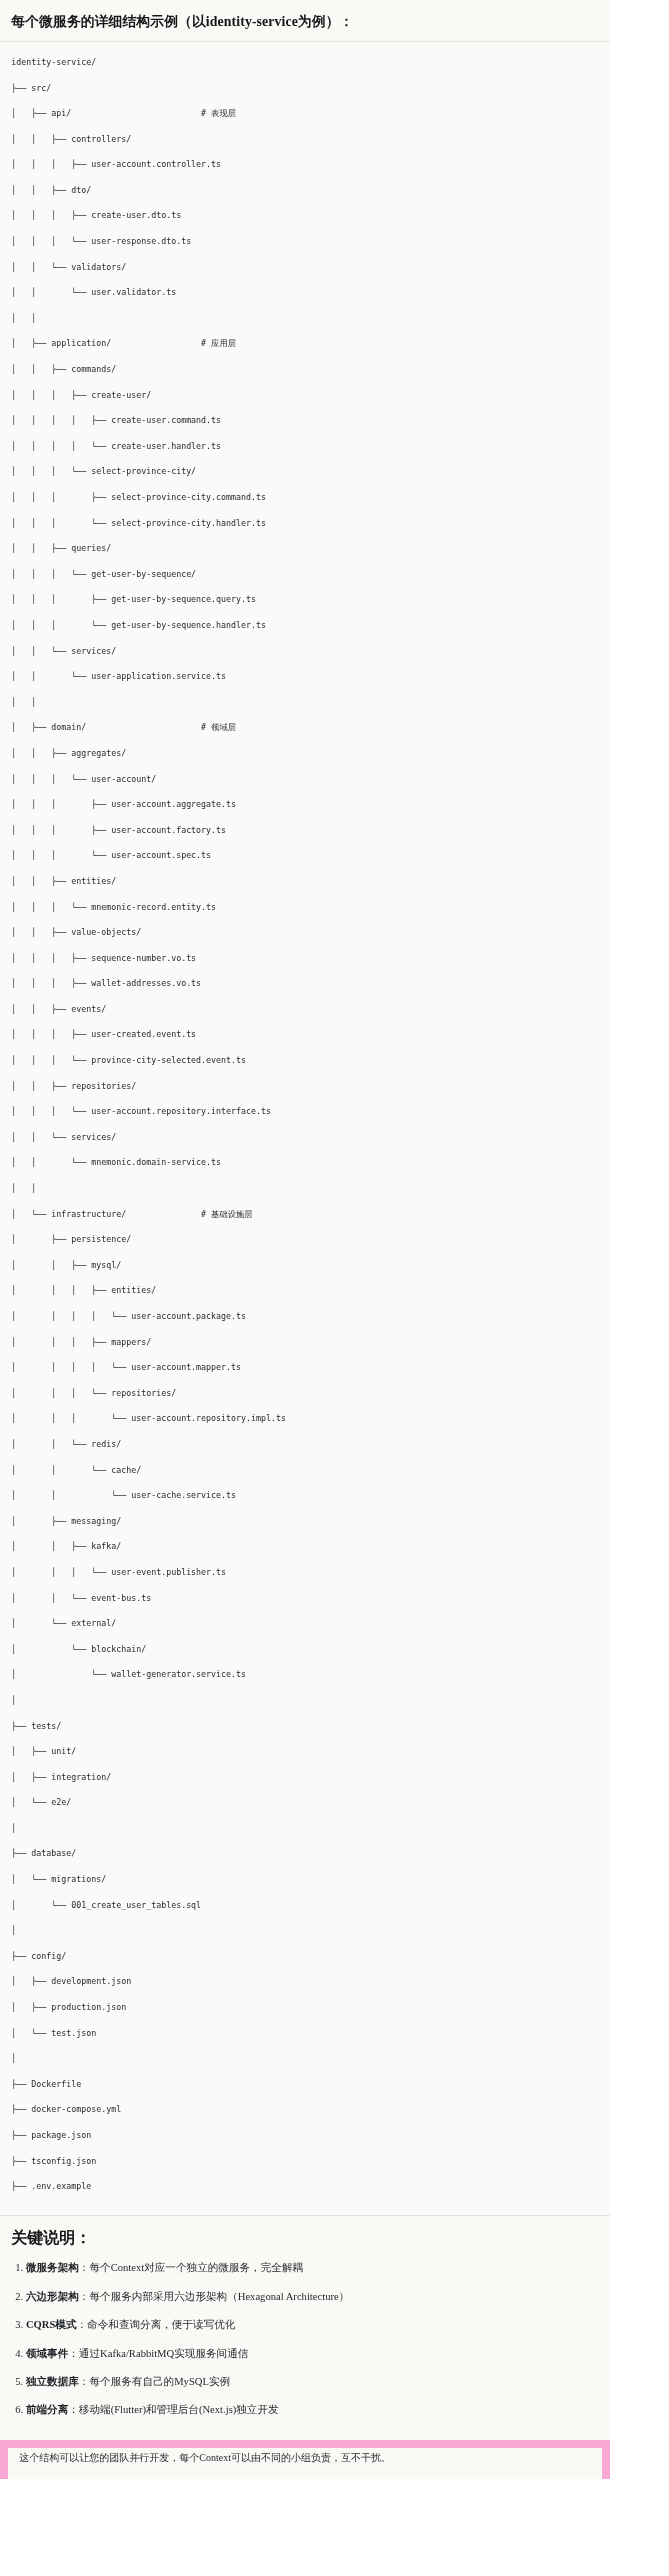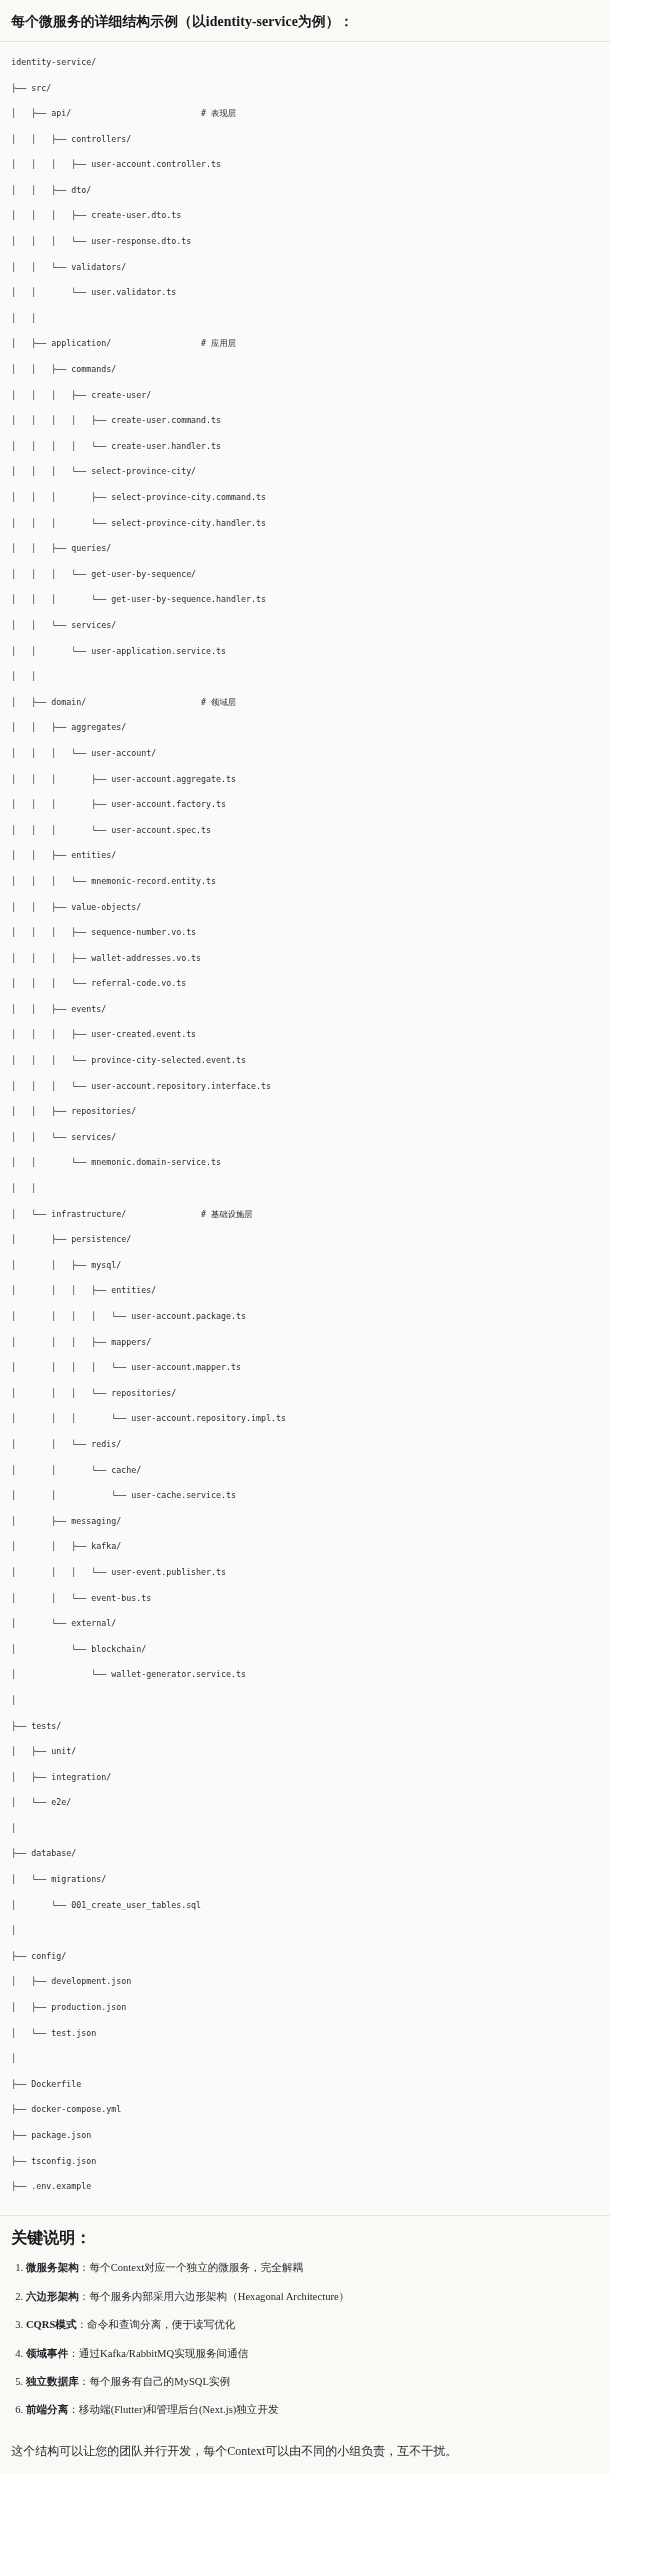--- a/index.html
+++ b/index.html
@@ -84,26 +84,26 @@
     content: counter(note) ". ";
   }
   .note-term {
     font-weight: bold;
   }
   .note-sep { }
   .note-desc { }
   
   .closing {
     font-family: "Liberation Serif", serif;
-    font-size: 12px;
+    font-size: 10px;
     line-height: 1.55;
     color: #1f2328;
     padding: 2.5px 11.3px 13.8px 11.3px;
     background: #faf9f6;
-    margin: 0;
+    margin: 8px;
   }
 </style>
 </head>
 <body>
 
 <div class="page">
 
   <div class="header">
     <h1 class="header-title">每个微服务的详细结构示例（以identity-service为例）：</h1>
   </div>
@@ -123,41 +123,41 @@
 <span class="tree-line">│   ├── application/                  # 应用层</span>
 <span class="tree-line">│   │   ├── commands/</span>
 <span class="tree-line">│   │   │   ├── create-user/</span>
 <span class="tree-line">│   │   │   │   ├── create-user.command.ts</span>
 <span class="tree-line">│   │   │   │   └── create-user.handler.ts</span>
 <span class="tree-line">│   │   │   └── select-province-city/</span>
 <span class="tree-line">│   │   │       ├── select-province-city.command.ts</span>
 <span class="tree-line">│   │   │       └── select-province-city.handler.ts</span>
 <span class="tree-line">│   │   ├── queries/</span>
 <span class="tree-line">│   │   │   └── get-user-by-sequence/</span>
+<span class="tree-line">│   │   │       ├── get-user-by-sequence.query.ts</span>
 <span class="tree-line">│   │   │       └── get-user-by-sequence.handler.ts</span>
 <span class="tree-line">│   │   └── services/</span>
 <span class="tree-line">│   │       └── user-application.service.ts</span>
 <span class="tree-line">│   │</span>
 <span class="tree-line">│   ├── domain/                       # 领域层</span>
 <span class="tree-line">│   │   ├── aggregates/</span>
 <span class="tree-line">│   │   │   └── user-account/</span>
 <span class="tree-line">│   │   │       ├── user-account.aggregate.ts</span>
 <span class="tree-line">│   │   │       ├── user-account.factory.ts</span>
 <span class="tree-line">│   │   │       └── user-account.spec.ts</span>
 <span class="tree-line">│   │   ├── entities/</span>
 <span class="tree-line">│   │   │   └── mnemonic-record.entity.ts</span>
 <span class="tree-line">│   │   ├── value-objects/</span>
 <span class="tree-line">│   │   │   ├── sequence-number.vo.ts</span>
 <span class="tree-line">│   │   │   ├── wallet-addresses.vo.ts</span>
-<span class="tree-line">│   │   │   └── referral-code.vo.ts</span>
 <span class="tree-line">│   │   ├── events/</span>
 <span class="tree-line">│   │   │   ├── user-created.event.ts</span>
 <span class="tree-line">│   │   │   └── province-city-selected.event.ts</span>
+<span class="tree-line">│   │   ├── repositories/</span>
 <span class="tree-line">│   │   │   └── user-account.repository.interface.ts</span>
-<span class="tree-line">│   │   ├── repositories/</span>
 <span class="tree-line">│   │   └── services/</span>
 <span class="tree-line">│   │       └── mnemonic.domain-service.ts</span>
 <span class="tree-line">│   │</span>
 <span class="tree-line">│   └── infrastructure/               # 基础设施层</span>
 <span class="tree-line">│       ├── persistence/</span>
 <span class="tree-line">│       │   ├── mysql/</span>
 <span class="tree-line">│       │   │   ├── entities/</span>
 <span class="tree-line">│       │   │   │   └── user-account.package.ts</span>
 <span class="tree-line">│       │   │   ├── mappers/</span>
 <span class="tree-line">│       │   │   │   └── user-account.mapper.ts</span>

